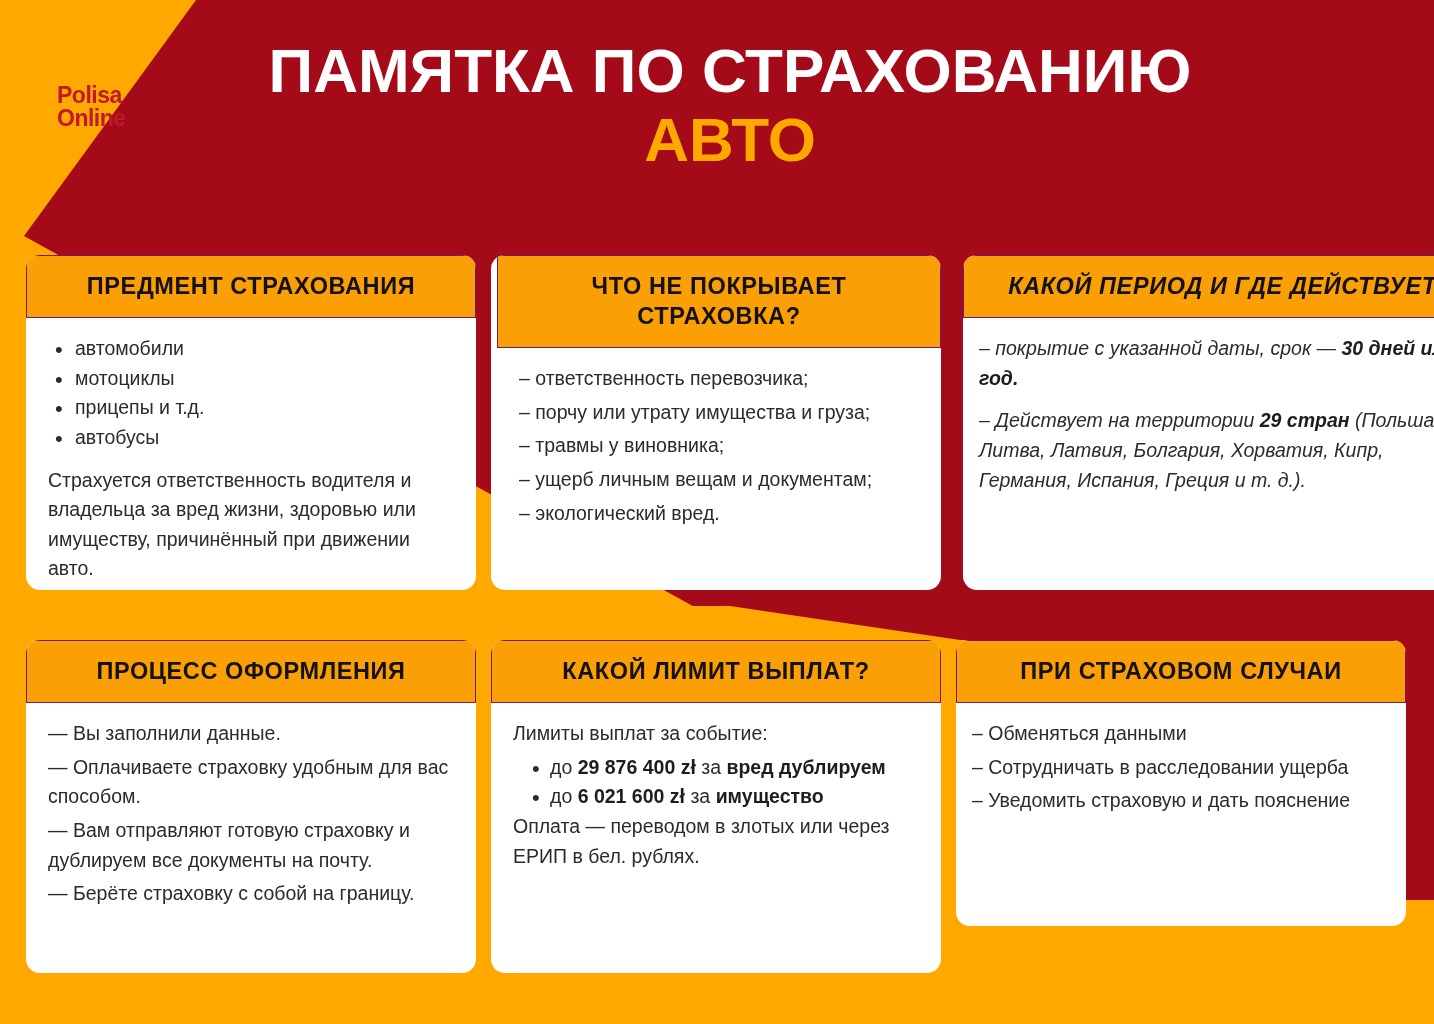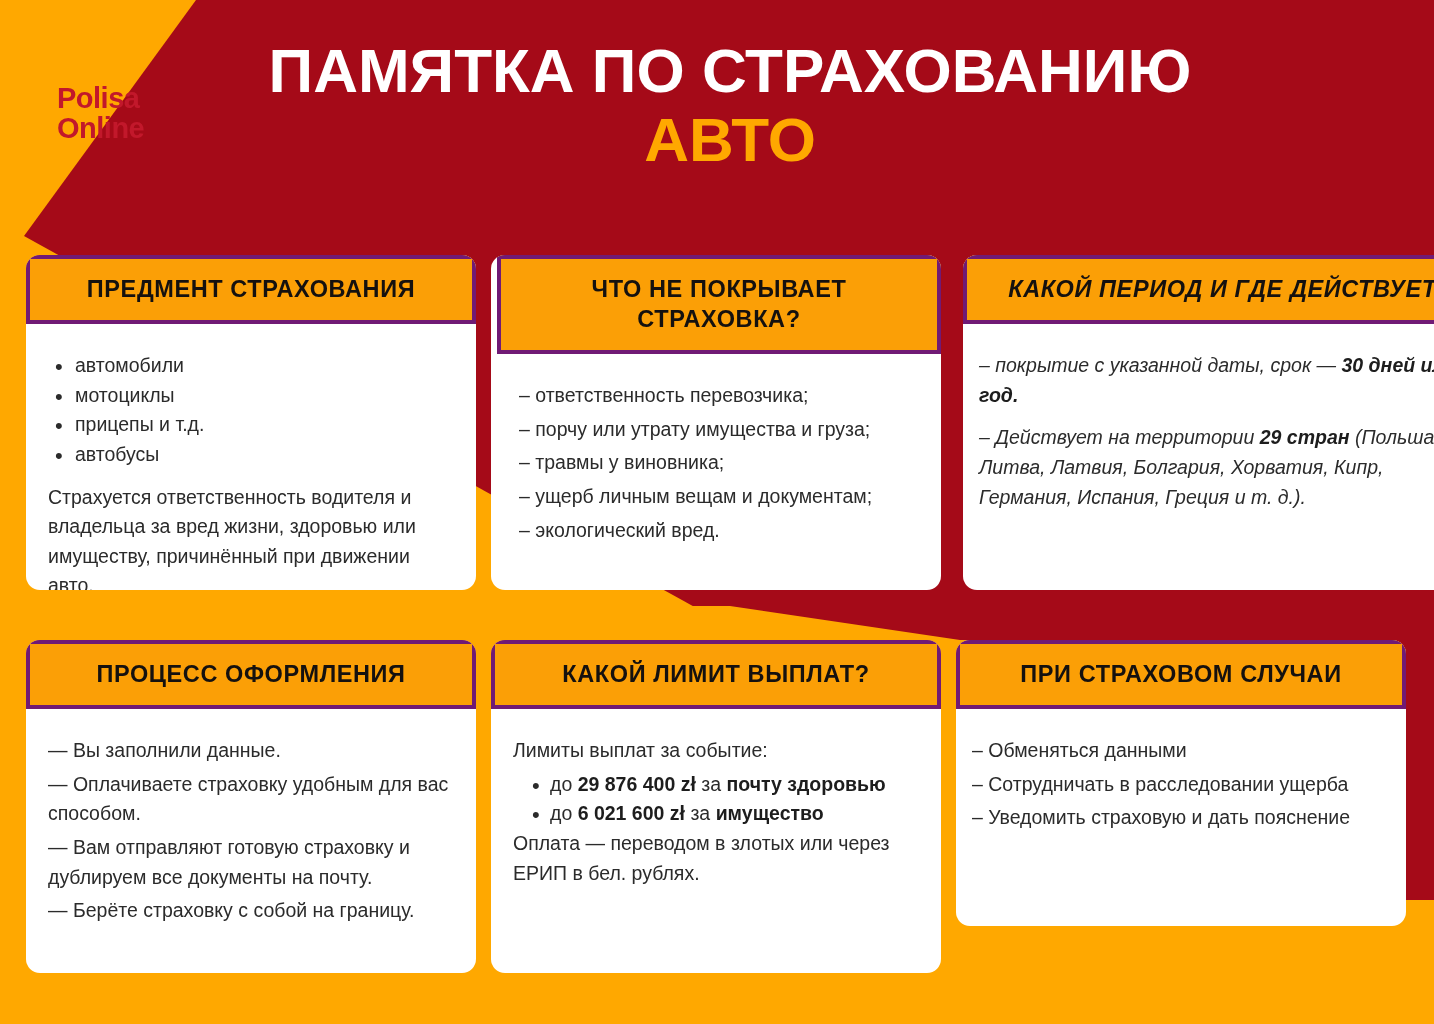--- a/index.html
+++ b/index.html
@@ -11,21 +11,21 @@
     overflow:hidden;
   }
 
   
   #bg { position:absolute; inset:0; z-index:0; }
 
   
   .header { position:absolute; left:0; top:0; width:1434px; height:250px; z-index:2; }
   .logo {
     position:absolute; left:57px; top:84px;
-    font-weight:700; font-size:29px; line-height:1.02;
+    font-weight:700; font-size:23px; line-height:1.02;
     color:#C2182B; letter-spacing:-0.5px;
   }
   .logo span { display:block; }
   .title {
     position:absolute; left:230px; top:36px; width:1000px;
     text-align:center;
     color:#ffffff;
     font-weight:700;
     font-size:62px;
     line-height:1.12;
@@ -41,35 +41,34 @@
   .card {
     position:absolute;
     background:#ffffff;
     border-radius:14px;
     overflow:hidden;
     pointer-events:auto;
     box-shadow:0 0 0 0 rgba(0,0,0,0);
   }
   .card-head {
     background:#FB9F06;
-    border:4px solid #701a75;
+    border:1px solid #701a75;
     color:#15110f;
     font-weight:700;
     font-size:23.5px;
     line-height:1.28;
     letter-spacing:0.6px;
     text-align:center;
     padding:15px 10px 16px;
   }
   .card-body {
     padding:16px 22px 10px 22px;
     color:#2b2b2b;
     font-size:19.5px;
     line-height:1.52;
-    margin-top:11px;
   }
   .card-body p { margin:0 0 4px 0; }
   .card-body p.gap { margin-top:13px; }
   .card-body ul { list-style:none; margin:0; padding:0; }
   .card-body ul li { position:relative; padding-left:27px; }
   .card-body ul li::before {
     content:"•"; position:absolute; left:7px; top:-1px;
     font-size:22px; line-height:1.5;
   }
   .card-body ul.indent li { padding-left:37px; }
@@ -154,21 +153,21 @@
       <p>— Вам отправляют готовую страховку и дублируем все документы на почту.</p>
       <p>— Берёте страховку с собой на границу.</p>
     </div>
   </section>
 
   <section class="card" id="card-5">
     <div class="card-head">КАКОЙ ЛИМИТ ВЫПЛАТ?</div>
     <div class="card-body">
       <p>Лимиты выплат за событие:</p>
       <ul class="indent">
-        <li><span>до </span><b>29 876 400 zł</b><span> за </span><b>почту здоровью</b></li>
+        <li><span>до </span><b>29 876 400 zł</b><span> за </span><b>вред дублируем</b></li>
         <li><span> до </span><b>6 021 600 zł</b><span> за </span><b>имущество</b></li>
       </ul>
       <p>Оплата — переводом в злотых или через ЕРИП в бел. рублях.</p>
     </div>
   </section>
 
   <section class="card" id="card-6">
     <div class="card-head">ПРИ СТРАХОВОМ СЛУЧАИ</div>
     <div class="card-body">
       <p> – Обменяться данными</p>

